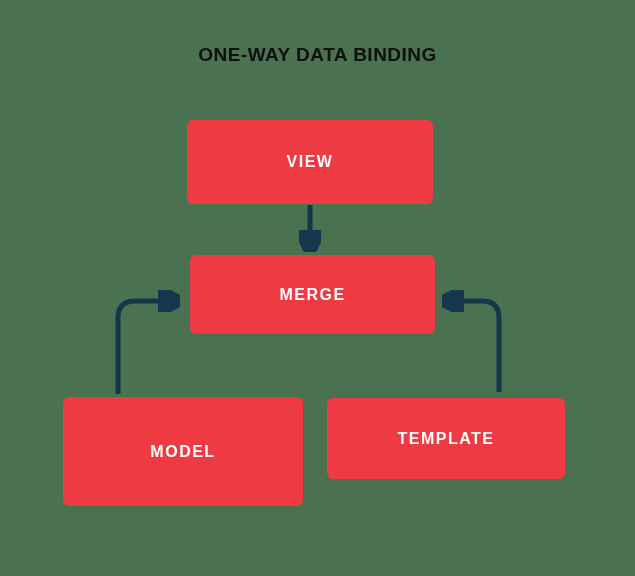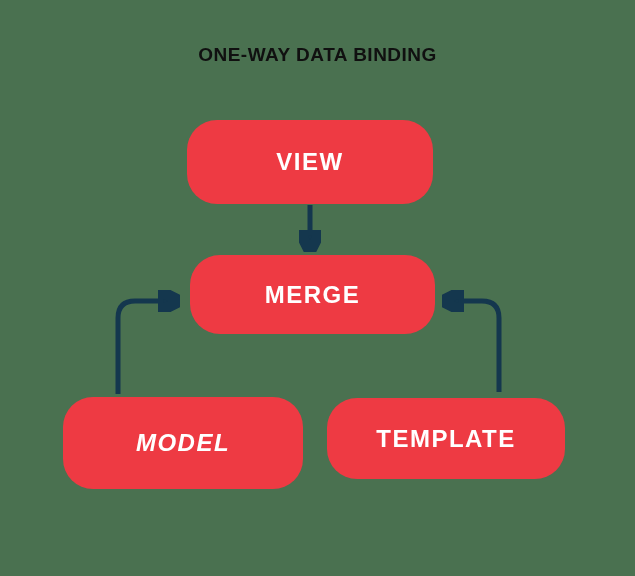--- a/index.html
+++ b/index.html
@@ -44,32 +44,32 @@
     stroke:var(--arrow);
     stroke-width:5;
   }
   marker path{
     fill:var(--arrow);
     stroke:none;
   }
   .box{
     position:absolute;
     background:var(--box);
-    border-radius:30px;
+    border-radius:6px;
     display:flex;
     align-items:center;
     justify-content:center;
     color:var(--box-text);
-    font-size:24px;
+    font-size:16px;
     font-weight:700;
     letter-spacing:1.5px;
   }
   .box-view    { left:187px; top:120px; width:246px; height:84px; }
   .box-merge   { left:190px; top:255px; width:245px; height:79px; }
-  .box-model   { left:63px;  top:397px; width:240px; height:92px;font-style:italic; }
+  .box-model   { left:63px;  top:397px; width:240px; height:109px; }
   .box-template{ left:327px; top:398px; width:238px; height:81px; }
 </style>
 </head>
 <body>
 
 <div class="stage">
 
   <h1 class="title">ONE-WAY DATA BINDING</h1>
 
   <svg class="arrows" viewBox="0 0 635 576" xmlns="http://www.w3.org/2000/svg" aria-hidden="true">

